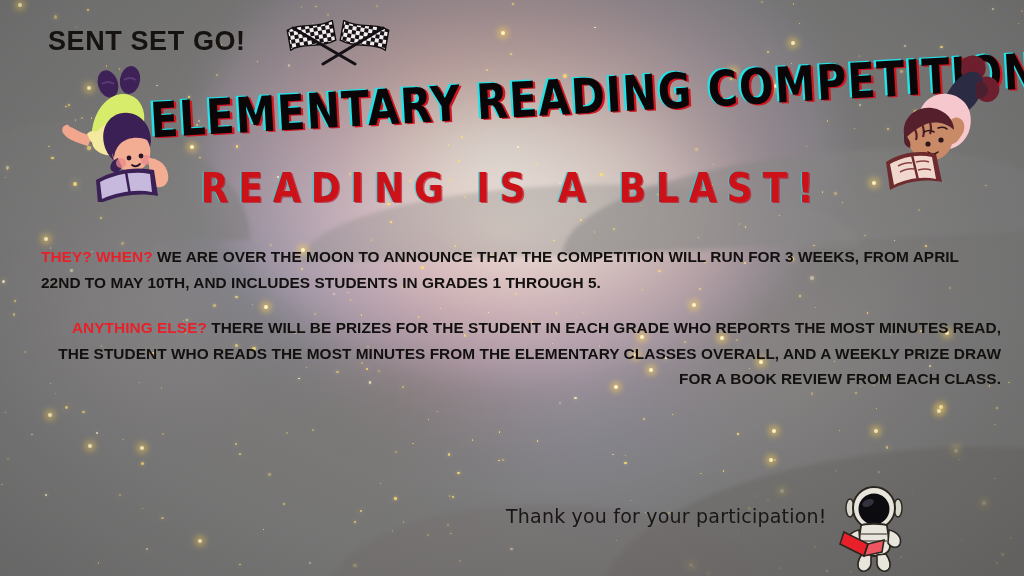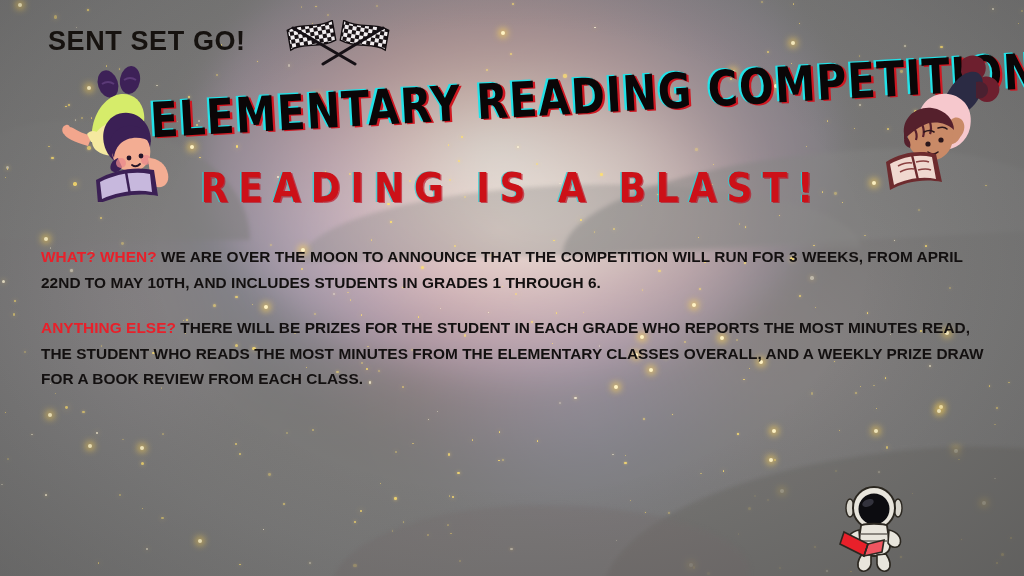--- a/index.html
+++ b/index.html
@@ -167,21 +167,21 @@
   .body-block{
     position:absolute;left:41px;top:244px;width:960px;
     color:#131010;
     font-size:15.4px;
     font-weight:bold;
     line-height:25.6px;
     letter-spacing:.05px;
     font-family:"Liberation Sans", sans-serif;
   }
   .para{margin:0 0 20px 0;}
-  .para:last-child{margin-bottom:0;}
+  .para:last-child{margin-bottom:0;text-align:right;}
   .kw{color:#e8202a;}
 
   .thanks{
     position:absolute;left:506px;top:505px;
     font-size:19px;
     color:#1a1616;
     font-family:"DejaVu Sans", sans-serif;
     letter-spacing:.2px;
   }
 
@@ -607,24 +607,25 @@
     </svg>
   </div>
 
   <div class="title-wrap">
     <div class="title">ELEMENTARY READING COMPETITION</div>
   </div>
 
   <div class="blast">READING IS A BLAST!</div>
 
   <div class="body-block" id="body-block">
-      <p class="para"><span class="kw">WHAT? WHEN?</span><span> WE ARE OVER THE MOON TO ANNOUNCE THAT THE COMPETITION WILL RUN FOR 3 WEEKS, FROM APRIL 22ND TO MAY 10TH, AND INCLUDES STUDENTS IN GRADES 1 THROUGH 6.</span></p>
+      <p class="para"><span class="kw">THEY? WHEN?</span><span> WE ARE OVER THE MOON TO ANNOUNCE THAT THE COMPETITION WILL RUN FOR 3 WEEKS, FROM APRIL 22ND TO MAY 10TH, AND INCLUDES STUDENTS IN GRADES 1 THROUGH 5.</span></p>
       <p class="para"><span class="kw">ANYTHING ELSE?</span><span> THERE WILL BE PRIZES FOR THE STUDENT IN EACH GRADE WHO REPORTS THE MOST MINUTES READ, THE STUDENT WHO READS THE MOST MINUTES FROM THE ELEMENTARY CLASSES OVERALL, AND A WEEKLY PRIZE DRAW FOR A BOOK REVIEW FROM EACH CLASS.</span></p>
     </div>
 
+  <div class="thanks">Thank you for your participation!</div>
 
   <div class="kid-left">
     <svg viewBox="0 0 134 140" width="134" height="140">
 
       <path d="M26 84 C12 80 4 76 2 72 C0 67 6 63 11 66 C16 69 22 72 30 74 Z" fill="#f2a68d"></path>
       <path d="M2 72 C-1 69 0 64 4 63 C6 62 8 64 8 66" fill="#f2a68d"></path>
 
       <ellipse cx="46" cy="22" rx="10" ry="14" fill="#3d2157" transform="rotate(-18 46 22)"></ellipse>
       <ellipse cx="68" cy="18" rx="10" ry="14" fill="#3d2157" transform="rotate(10 68 18)"></ellipse>
       <path d="M40 22 q6 -4 12 0" stroke="#5b3a77" stroke-width="2" fill="none"></path>

